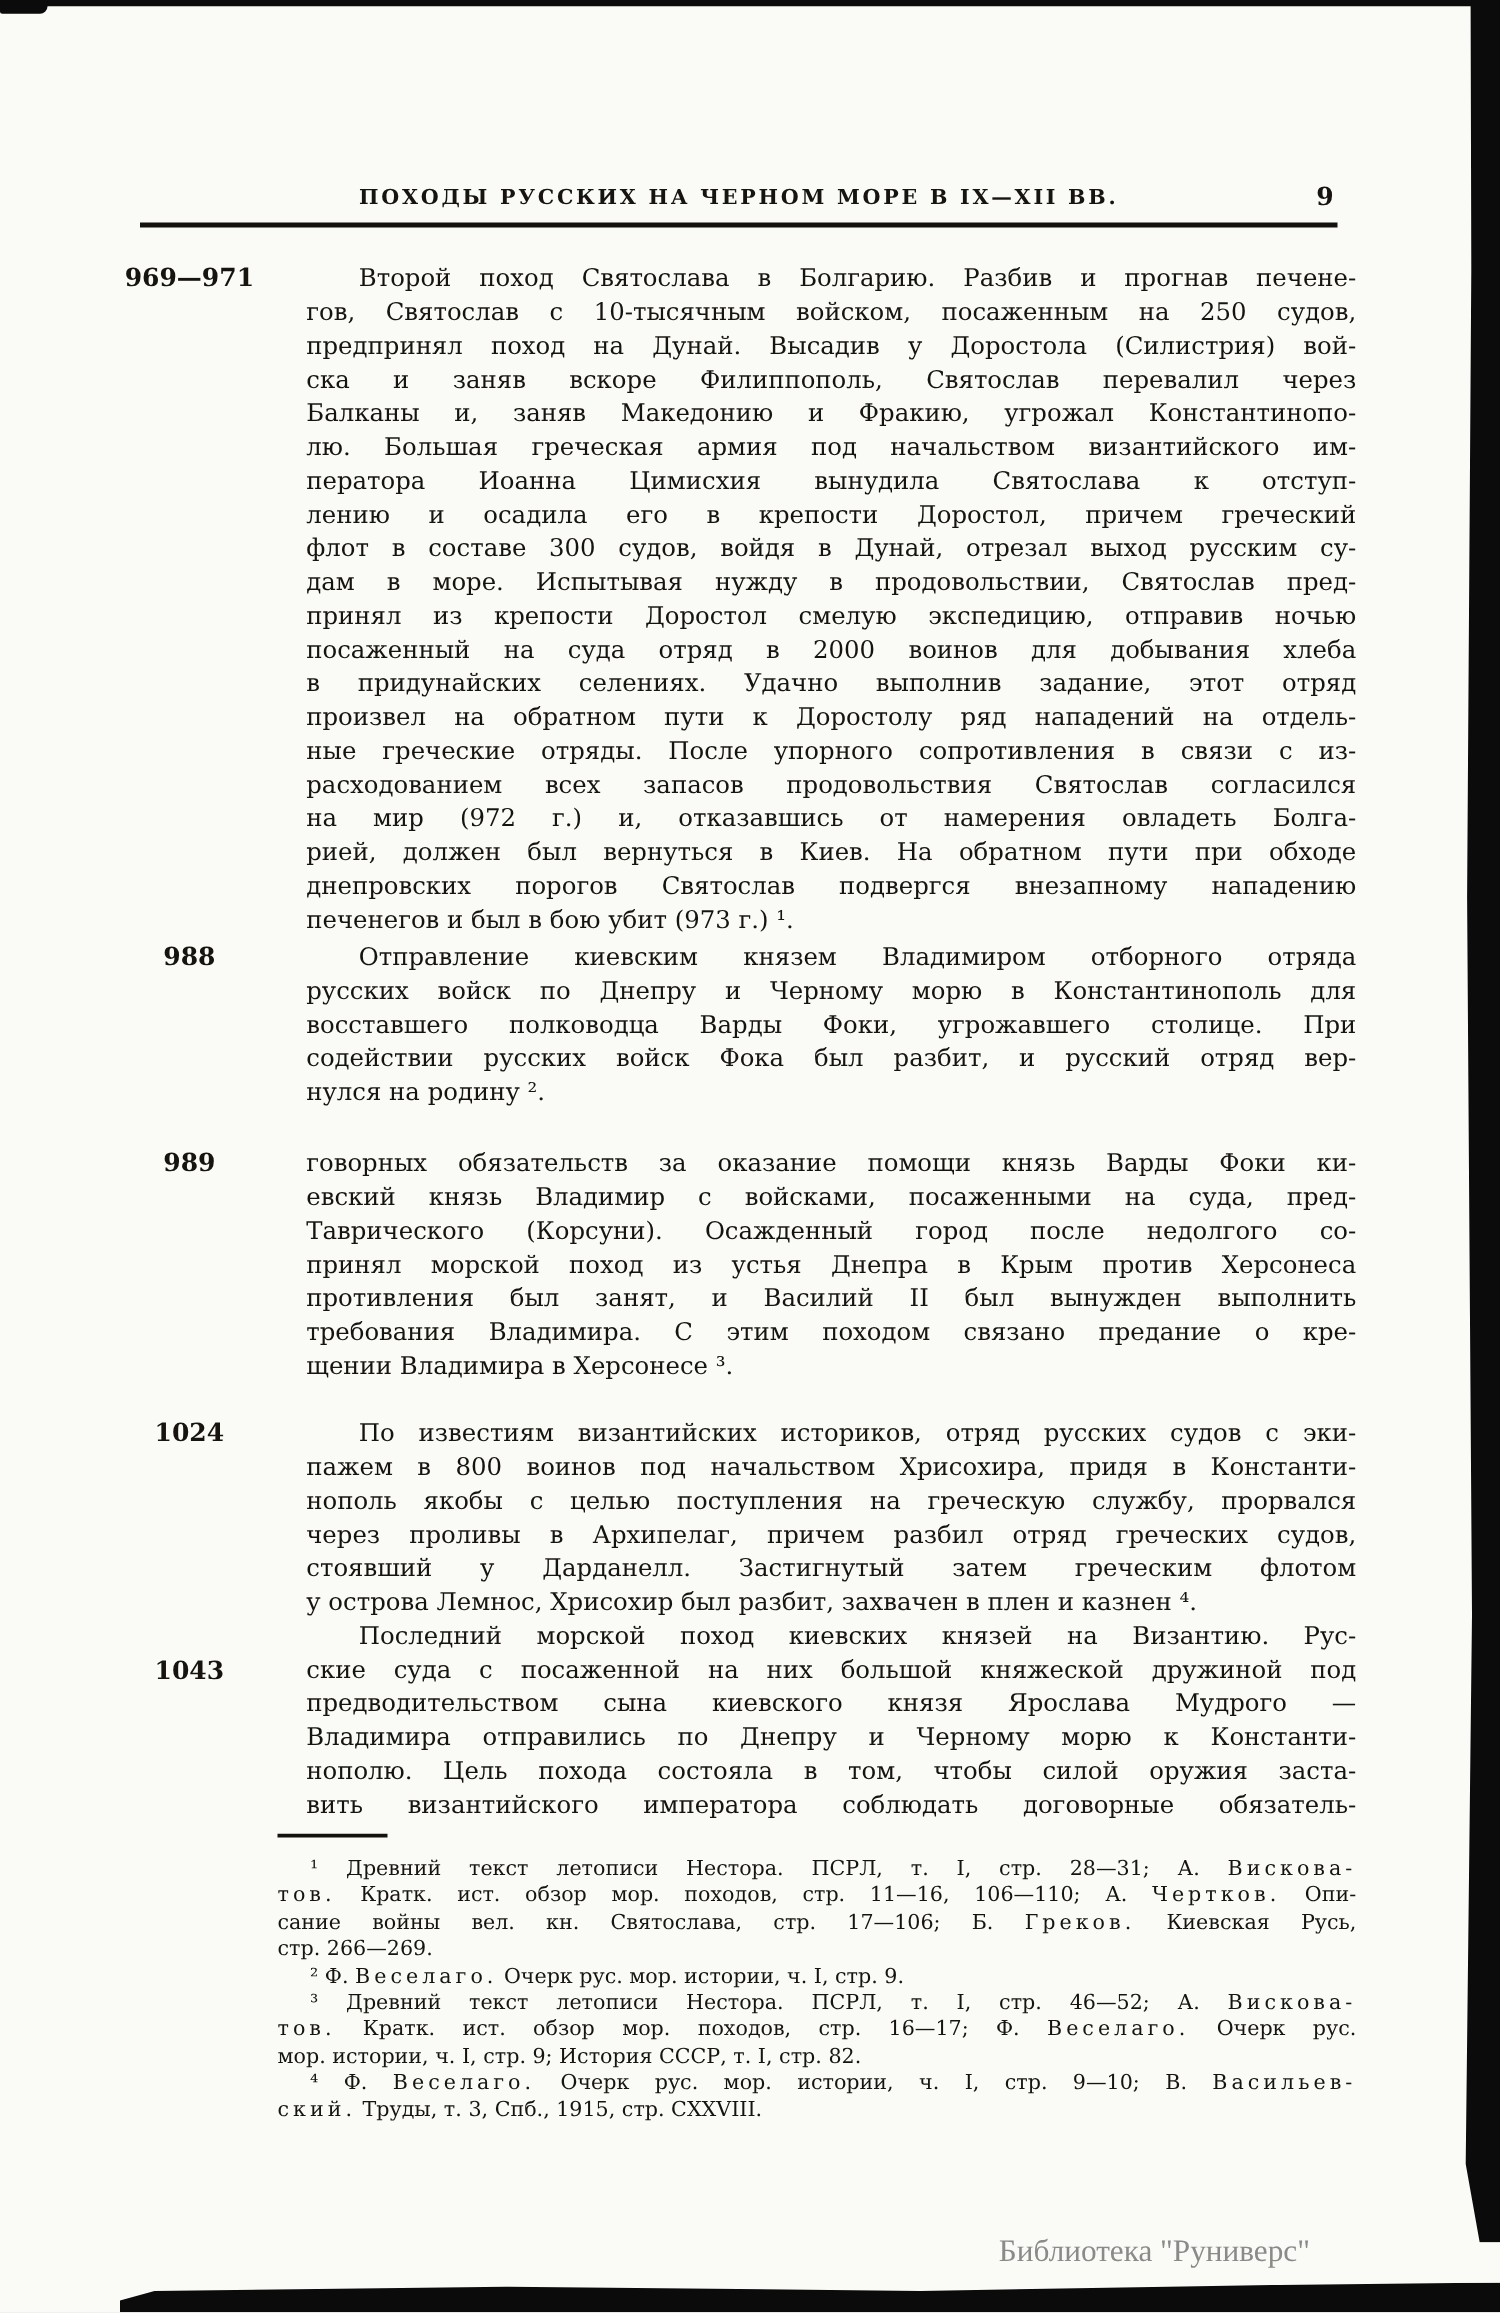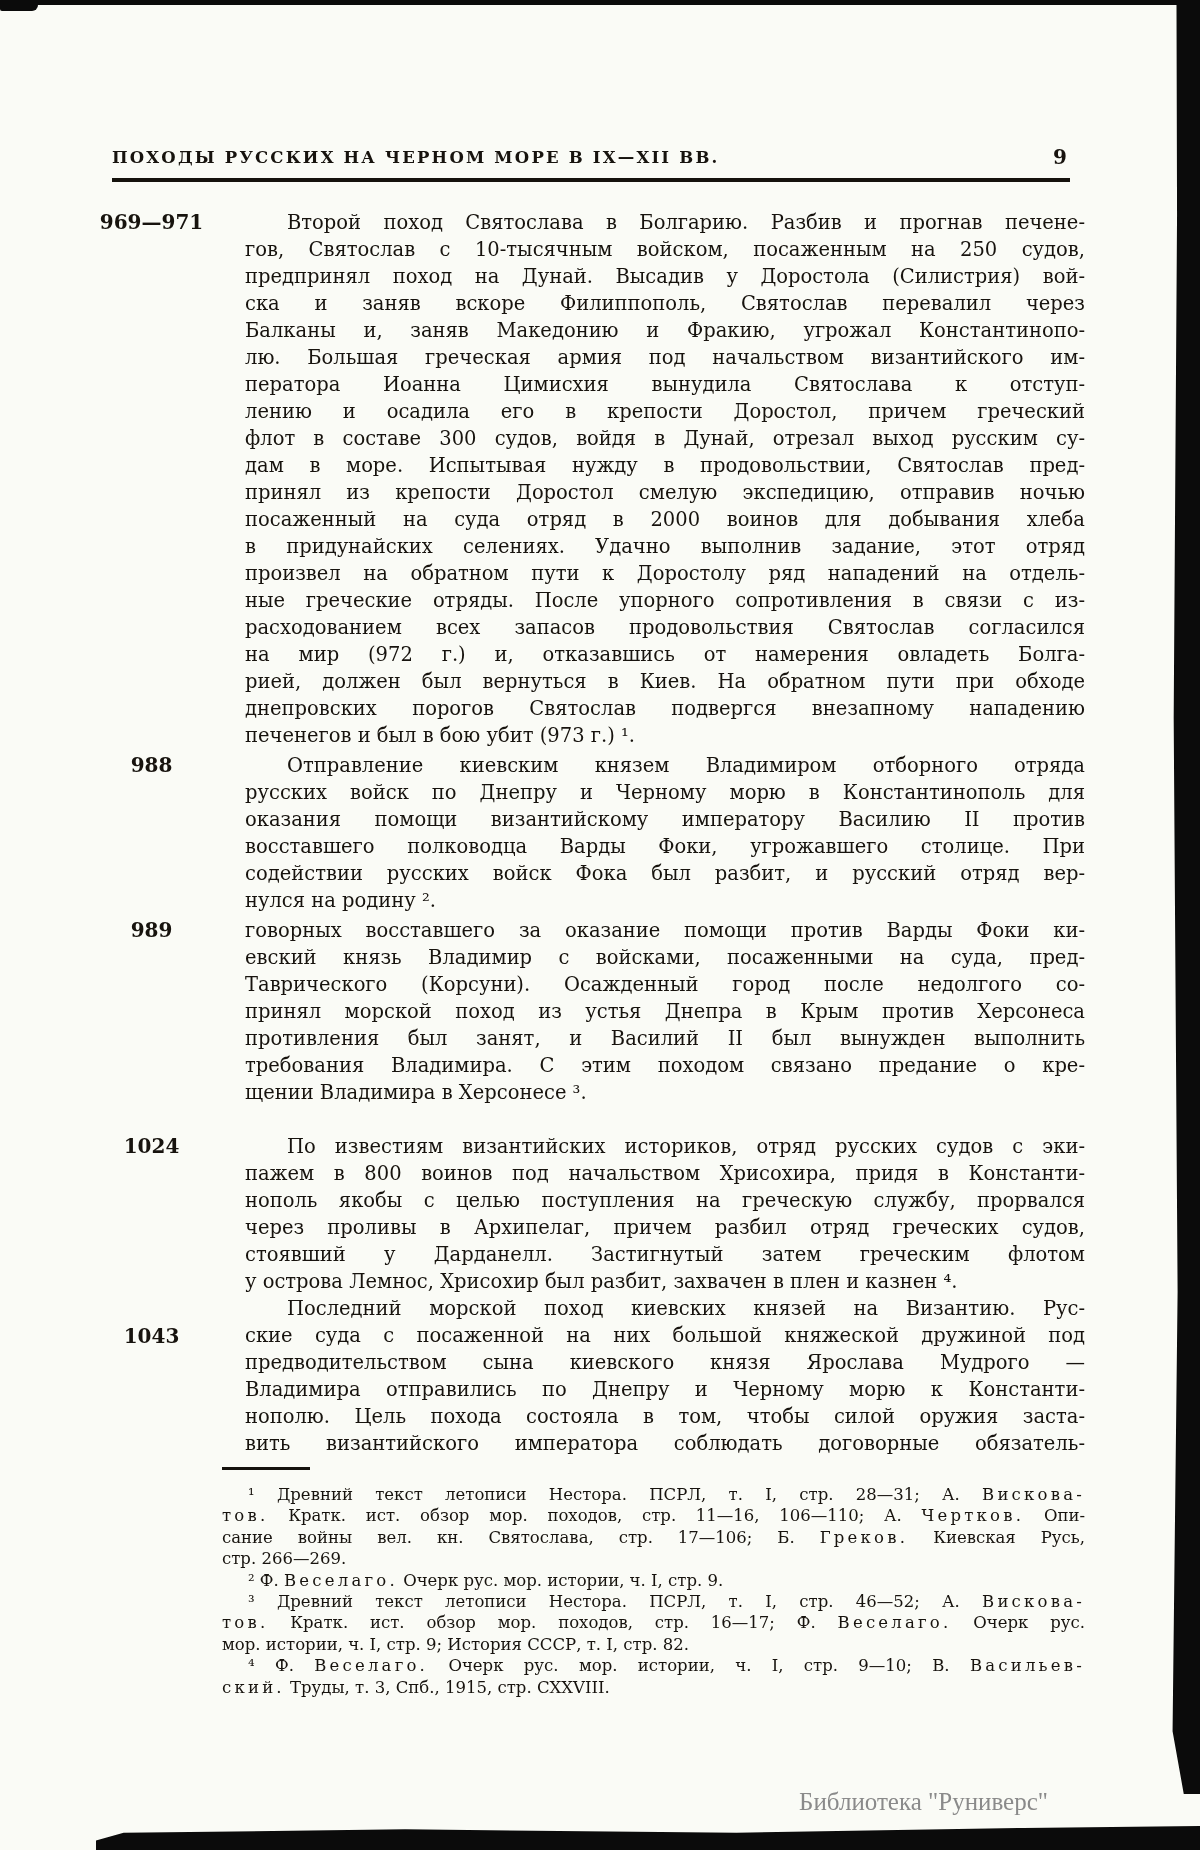--- a/index.html
+++ b/index.html
@@ -12,21 +12,21 @@
   .art{position:absolute;background:#0b0b0b;}
   .art-top{left:0;top:0;width:1200px;height:5px;}
   .art-topblob{left:0;top:0;width:38px;height:11px;border-radius:0 0 6px 2px;}
   .art-right{left:1172px;top:0;width:28px;height:1794px;
     clip-path:polygon(16% 0,100% 0,100% 100%,42% 100%,2% 96.5%,20% 72%,6% 40%,18% 12%);}
   .art-bottom{left:96px;top:1826px;width:1104px;height:24px;
     clip-path:polygon(0 60%,2.5% 28%,28% 14%,58% 28%,84% 8%,100% 0,100% 100%,0 100%);}
   
   .running-title{
     position:absolute;left:112px;top:147px;width:958px;
-    text-align:left;font-weight:bold;font-size:16.5px;line-height:22px;
+    text-align:center;font-weight:bold;font-size:16.5px;line-height:22px;
     letter-spacing:2.2px;white-space:nowrap;
   }
   .page-number{
     position:absolute;left:1038px;top:145px;width:44px;
     text-align:center;font-weight:bold;font-size:20px;line-height:24px;
   }
   .head-rule{position:absolute;left:112px;top:178px;width:958px;height:4px;background:#15120d;}
   
   .entry-year{
     position:absolute;left:95px;width:113px;text-align:center;
@@ -84,28 +84,27 @@
         <div class="line j">расходованием всех запасов продовольствия Святослав согласился</div>
         <div class="line j">на мир (972 г.) и, отказавшись от намерения овладеть Болга-</div>
         <div class="line j">рией, должен был вернуться в Киев. На обратном пути при обходе</div>
         <div class="line j">днепровских порогов Святослав подвергся внезапному нападению</div>
         <div class="line">печенегов и был в бою убит (973 г.) ¹.</div>
       </div>
       <div class="entry-year" style="top: 752px;">988</div>
       <div class="entry-lines" style="top: 752px;">
         <div class="line indent j">Отправление киевским князем Владимиром отборного отряда</div>
         <div class="line j">русских войск по Днепру и Черному морю в Константинополь для</div>
-        <div class="line j">оказания помощи византийскому императору Василию II против</div>
         <div class="line j">восставшего полководца Варды Фоки, угрожавшего столице. При</div>
         <div class="line j">содействии русских войск Фока был разбит, и русский отряд вер-</div>
         <div class="line">нулся на родину ².</div>
       </div>
       <div class="entry-year" style="top: 917px;">989</div>
       <div class="entry-lines" style="top: 917px;">
-        <div class="line j">говорных восставшего за оказание помощи против Варды Фоки ки-</div>
+        <div class="line j">говорных обязательств за оказание помощи князь Варды Фоки ки-</div>
         <div class="line j">евский князь Владимир с войсками, посаженными на суда, пред-</div>
         <div class="line j">Таврического (Корсуни). Осажденный город после недолгого со-</div>
         <div class="line j">принял морской поход из устья Днепра в Крым против Херсонеса</div>
         <div class="line j">противления был занят, и Василий II был вынужден выполнить</div>
         <div class="line j">требования Владимира. С этим походом связано предание о кре-</div>
         <div class="line">щении Владимира в Херсонесе ³.</div>
       </div>
       <div class="entry-year" style="top: 1133px;">1024</div>
       <div class="entry-lines" style="top: 1133px;">
         <div class="line indent j">По известиям византийских историков, отряд русских судов с эки-</div>

